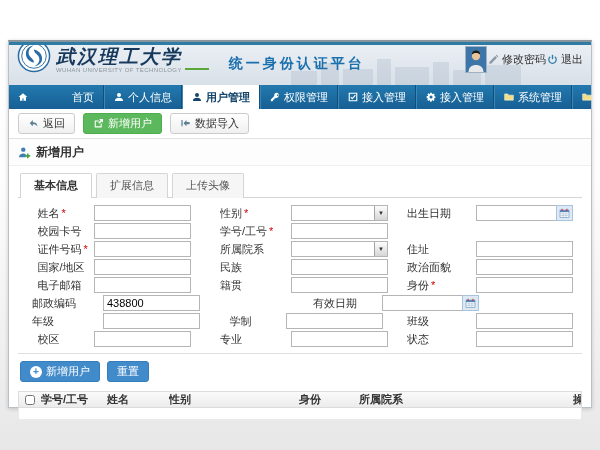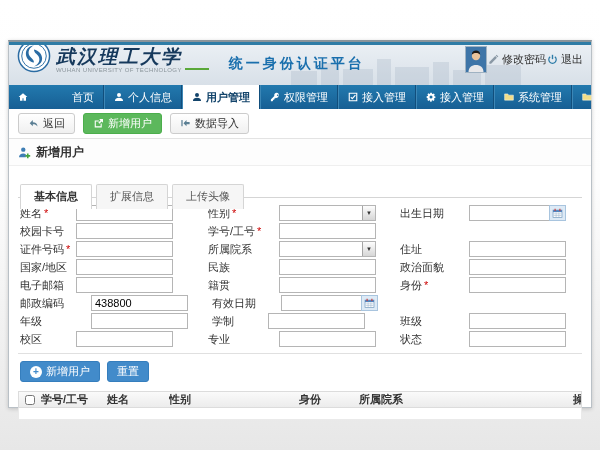--- a/index.html
+++ b/index.html
@@ -61,27 +61,27 @@
   
   .section-bar { padding:5px 9px 4px; display:flex; gap:5px; align-items:center; border-bottom:1px solid #efefef; background:#fdfdfd; }
   .sec-icon svg { width:13px; height:13px; display:block; }
   .sec-title { font-size:12px; font-weight:bold; color:#333; }
   
   .content { padding:6px 9px 0; }
   .tabs { display:flex; border-bottom:1px solid #d5d5d5; padding-left:2px; }
   .tab {
     font-size:11px; padding:4px 13px; border:1px solid #d5d5d5; border-bottom:none;
     background:#f6f6f6; color:#555; margin-right:4px; border-radius:2px 2px 0 0;
-    position:relative; top:12px; cursor:pointer; white-space:nowrap;text-align:center;
+    position:relative; top:1px; cursor:pointer; white-space:nowrap;text-align:center;
   }
   .tab.active { background:#fff; font-weight:bold; color:#333; padding-bottom:5px; }
   
   .form { padding:7px 2px 4px; border-bottom:1px solid #e0e0e0; }
   .form-row { display:flex; align-items:center; height:16px; margin-bottom:2px; }
-  .cell { display:flex; align-items:center; }
+  .cell { display:flex; align-items:center;justify-content:center; }
   .cell0 { width:188px; } .cell1 { width:192px; } .cell2 { flex:1; }
   .f-label { font-size:11px; color:#333; white-space:nowrap; overflow:hidden; }
   .cell0 .f-label { width:56px; } .cell1 .f-label { width:71px; } .cell2 .f-label { width:69px; }
   .req { color:#c00; margin-left:2px; }
   .ipt { width:97px; height:16px; border:1px solid #b5b5b5; font-size:11px; padding:0 3px; font-family:inherit; background:#fff; }
   .sel-wrap { position:relative; width:97px; height:16px; border:1px solid #b5b5b5; background:#fff; }
   .sel-btn {
     position:absolute; right:0; top:0; width:13px; height:14px;
     background:linear-gradient(#fdfdfd,#d6d6d6); border-left:1px solid #a5a5a5;
     display:flex; align-items:center; justify-content:center; cursor:pointer;

